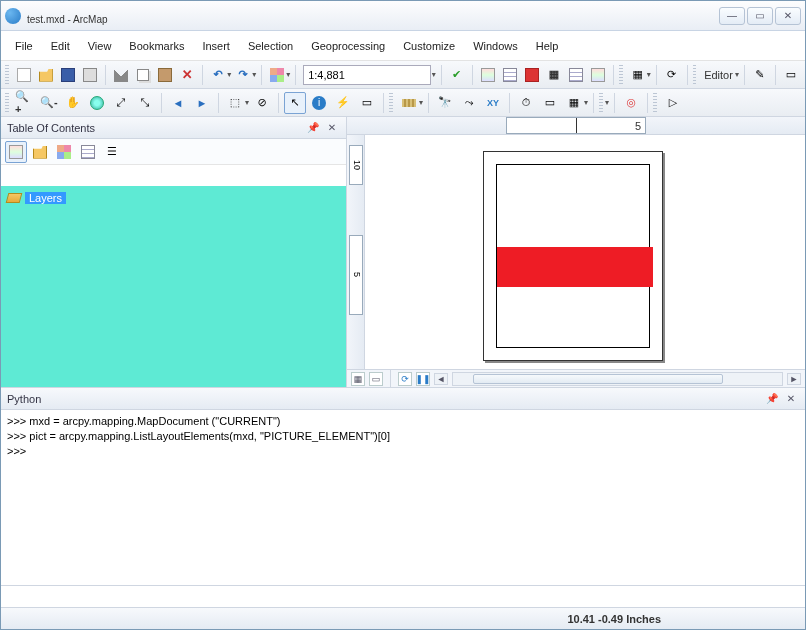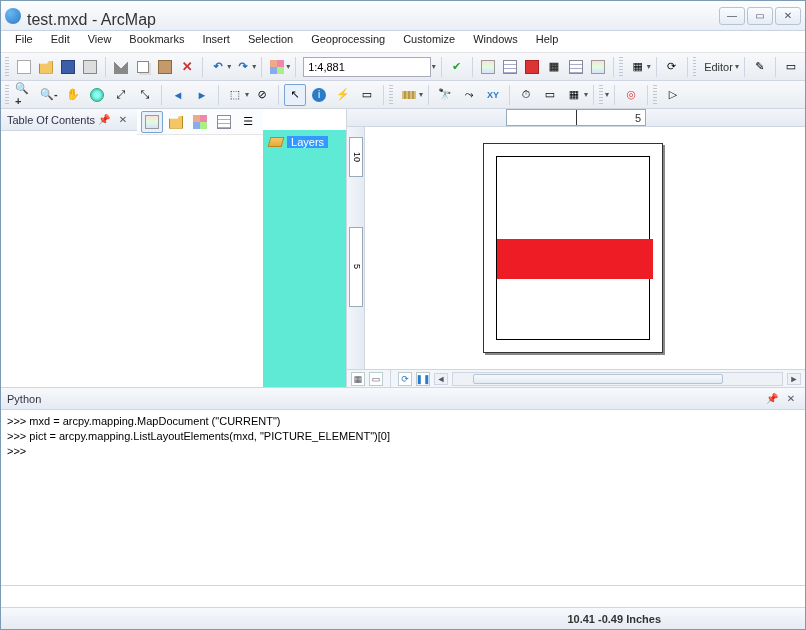--- a/index.html
+++ b/index.html
@@ -3,26 +3,26 @@
 <meta charset="utf-8">
 <style>
 * { margin: 0; padding: 0; box-sizing: border-box; font-family: "Segoe UI", Tahoma, sans-serif; font-size: 11px; }
 body { background: #f0f0f0; width: 806px; height: 630px; overflow: hidden; }
 
 .window { width: 806px; height: 630px; background: #fff; border: 1px solid #7a9ab5; display: flex; flex-direction: column; }
 
 
 .titlebar { height: 30px; background: linear-gradient(#fdfdfe,#e9eef5); display: flex; align-items: center; padding: 0 4px; border-bottom: 1px solid #c8d4e4; }
 .app-icon { width: 16px; height: 16px; border-radius: 50%; background: radial-gradient(circle at 30% 30%, #6bb7f0, #2a7cc7); margin-right: 6px; }
-.title-text { flex: 1; color: #333; font-size: 16px; margin-top: 8px; }
+.title-text { flex: 1; color: #333; font-size: 10px; margin-top: 8px; }
 .win-controls { display: flex; gap: 2px; }
 .win-btn { width: 26px; height: 18px; border: 1px solid #b5c3d5; background: linear-gradient(#fafdff,#e4ecf6); border-radius: 3px; display: flex; align-items: center; justify-content: center; font-size: 10px; color: #556; }
 
 
-.menubar { height: 22px; background: #fff; display: flex; align-items: flex-start; padding: 0 6px; gap: 2px; border-bottom: 1px solid #e3e3e3; }
+.menubar { height: 30px; background: #fff; display: flex; align-items: center; padding: 0 6px; gap: 2px; border-bottom: 1px solid #e3e3e3; }
 .menu-item { padding: 2px 8px; color: #222; cursor: default; }
 
 
 .toolbar-row { height: 28px; background: linear-gradient(#f7f9fc,#e9edf2); border-bottom: 1px solid #cfd6e1; display: flex; align-items: center; padding: 0 4px; gap: 2px; }
 .tb-sep { width: 1px; height: 20px; background: #cfd6e1; margin: 0 3px; }
 .tb-grip { width: 4px; height: 20px; background: repeating-linear-gradient(#bcc6d4 0 1px, transparent 1px 3px); margin-right: 3px; }
 .tb-btn { width: 22px; height: 22px; border: 1px solid transparent; display: flex; align-items: center; justify-content: center; border-radius: 2px; }
 .scale-box { width: 140px; height: 20px; border: 1px solid #aab; background: #fff; display: flex; align-items: center; padding: 0 4px; margin: 0 2px; }
 .scale-box input { border: none; outline: none; width: 100%; font-size: 11px; background: transparent; }
 .geocode-box { width: 160px; height: 20px; border: 1px solid #aab; background: #fff; display: flex; align-items: center; padding: 0 4px; font-style: italic; color: #333; overflow: hidden; white-space: nowrap; }
@@ -53,21 +53,21 @@
 .ico-ruler { background: repeating-linear-gradient(90deg,#d8c078 0 2px,#b89848 2px 4px); height:8px;width:14px;}
 .ico-check { color:#2a9d2a;}
 .ico-table { background: repeating-linear-gradient(#fff 0 3px,#aac 3px 4px),repeating-linear-gradient(90deg,#fff 0 3px,#aac 3px 4px); border:1px solid #889;}
 .ico-cat { background: linear-gradient(#fdd,#dfd,#ddf); border:1px solid #999;}
 .ico-toolbox { background:#d33;border:1px solid #a22;}
 .ico-py { color:#333;font-weight:bold;}
 .drop { font-size:8px;color:#555;margin-left:-3px;}
 
 
 .main { flex: 1; display: flex; overflow: hidden; }
-.left-panel { width: 346px; display: flex; flex-direction: row; border-right: 1px solid #cfd6e1; }
+.left-panel { width: 346px; display: flex; flex-direction: column; border-right: 1px solid #cfd6e1; }
 .panel-header { height: 22px; background: linear-gradient(#f7f9fc,#e5ebf3); border-bottom: 1px solid #cfd6e1; display: flex; align-items: center; padding: 0 6px; color: #334; }
 .panel-header .spacer { flex: 1; }
 .pin-btn, .close-btn { width: 16px; height: 16px; display:flex;align-items:center;justify-content:center;color:#556;font-size:10px;margin-left:2px;}
 .toc-tools { height: 26px; display: flex; align-items: center; padding: 0 4px; gap: 2px; background: #fafcfe; border-bottom: 1px solid #e5e5e5; }
 .toc-area { flex: 1; background: #5eead4; padding: 6px; margin-top: 21px; }
 .toc-item { display: flex; align-items: center; gap: 4px; }
 .toc-layers-icon { width:14px; height:10px; background: linear-gradient(#f5c764,#e8a93a); border:1px solid #b58a1d; transform: skewX(-15deg); }
 .toc-label { background: #3399ff; color: #fff; padding: 0 4px; }
 
 

